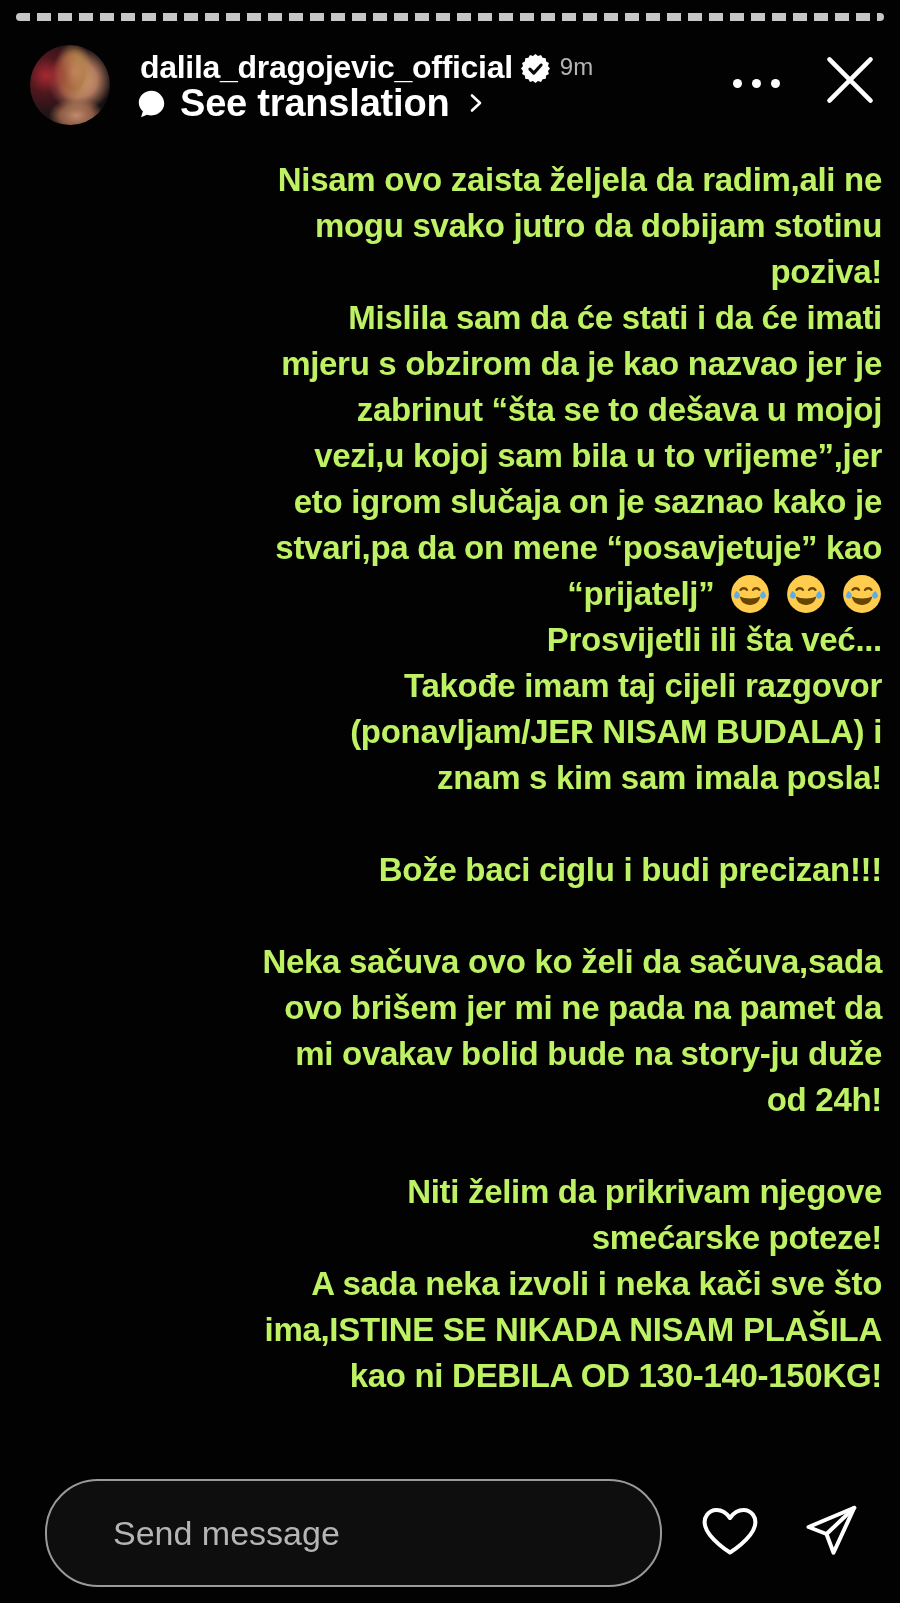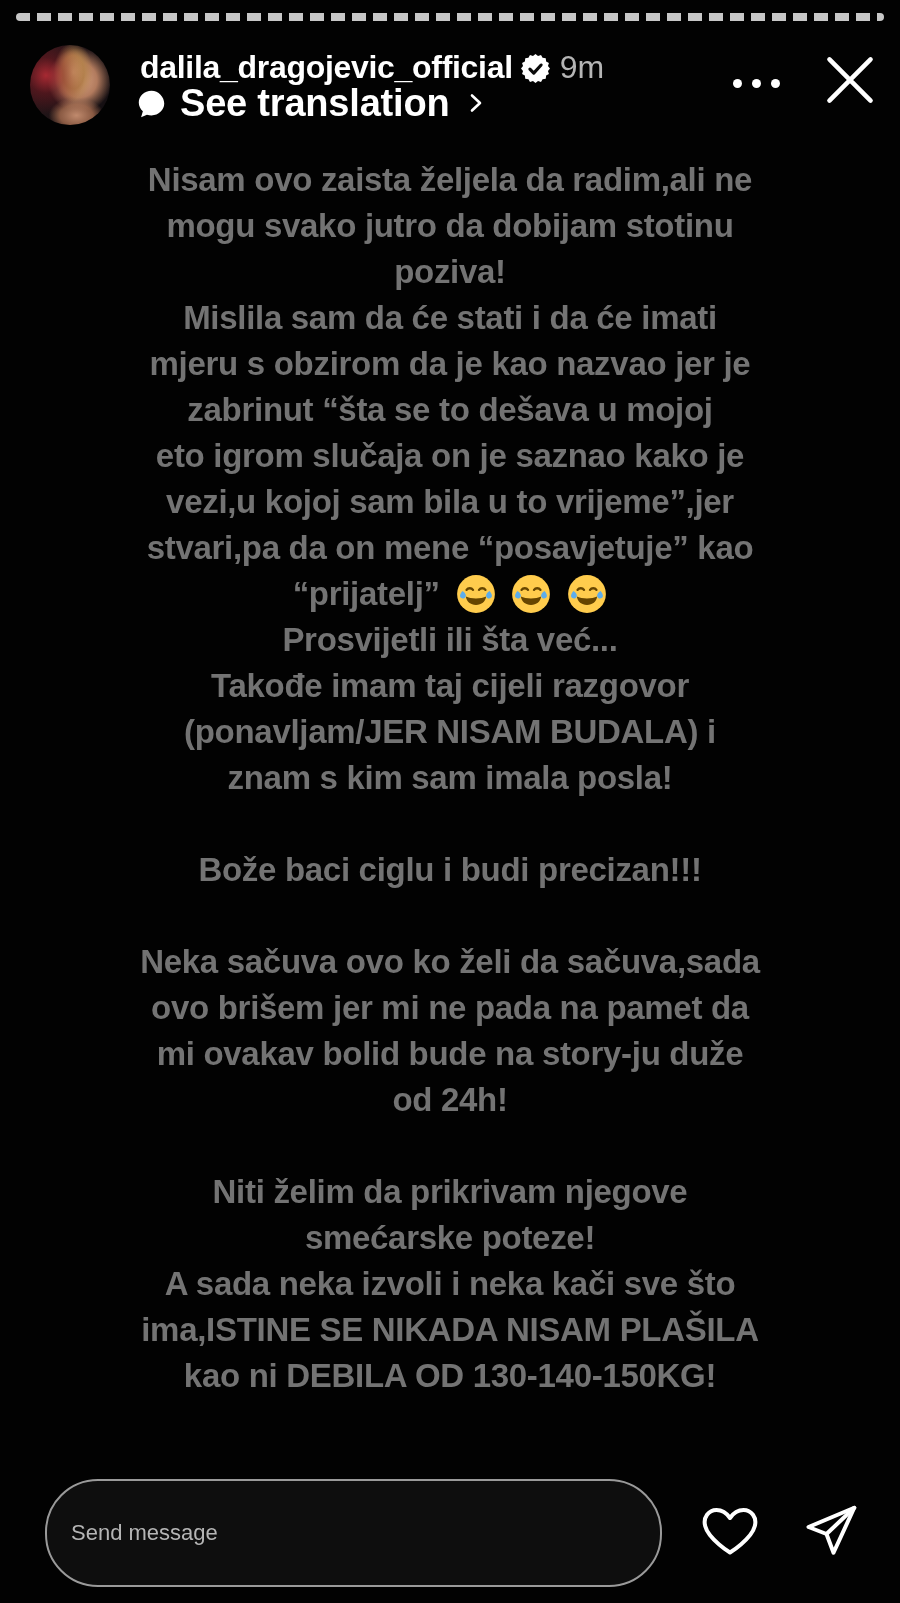--- a/index.html
+++ b/index.html
@@ -15,39 +15,39 @@
   .avatar{position:absolute;left:30px;top:45px;width:80px;height:80px;border-radius:50%;overflow:hidden;
     background:
       radial-gradient(circle at 20% 38%, rgba(190,45,55,.85) 0%, rgba(130,25,35,.45) 22%, rgba(60,15,20,0) 48%),
       radial-gradient(ellipse 34% 52% at 54% 34%, #d2a56b 0%, #b4824d 40%, rgba(90,60,30,0) 72%),
       radial-gradient(circle at 62% 44%, #d9a584 0%, #b27b5e 26%, rgba(120,80,60,0) 48%),
       radial-gradient(ellipse 46% 30% at 58% 88%, #c08a6d 0%, #8a5a43 45%, rgba(80,50,40,0) 75%),
       linear-gradient(120deg,#2b171a 0%,#1d1316 55%,#110d10 100%);}
   .user-row{position:absolute;left:140px;top:47px;height:40px;display:flex;align-items:center;gap:8px;}
   .username{color:#ffffff;font-size:32px;font-weight:600;letter-spacing:-.3px;}
   .badge{width:29px;height:29px;flex:0 0 auto;margin-top:2px;}
-  .timestamp{color:#b5b5b5;font-size:32px;font-weight:400;margin-left:2px;}
+  .timestamp{color:#b5b5b5;font-size:24px;font-weight:400;margin-left:2px;}
   .translate-row{position:absolute;left:136px;top:84px;height:38px;display:flex;align-items:center;gap:13px;cursor:pointer;}
   .bubble{width:31px;height:31px;}
   .translate-label{color:#fff;font-size:38px;font-weight:600;letter-spacing:-.2px;}
   .chev{width:24px;height:24px;margin-left:2px;}
   .dots{position:absolute;left:733px;top:77px;width:50px;height:12px;display:flex;gap:10px;align-items:center;cursor:pointer;}
   .dots i{width:9px;height:9px;border-radius:50%;background:#fff;}
   .close{position:absolute;left:821px;top:51px;width:58px;height:58px;cursor:pointer;}
 
   
   .caption{position:absolute;left:18px;right:18px;top:157px;z-index:3;text-align:center;}
-  .cl{height:46px;line-height:46px;color:#737373;font-size:33px;font-weight:700;letter-spacing:-.3px;white-space:nowrap;}
+  .cl{height:46px;line-height:46px;color:#bef264;font-size:33px;font-weight:700;letter-spacing:-.3px;white-space:nowrap;text-align:right;}
   .emoji{width:40px;height:40px;vertical-align:-9px;margin-left:7px;}
 
   
   .pill{position:absolute;left:45px;top:1479px;width:613px;height:104px;border:2px solid #9a9a9a;
         border-radius:53px;background:rgba(255,255,255,.05);z-index:2;display:flex;align-items:center;}
-  .pill input{background:transparent;border:none;outline:none;margin-left:22px;width:520px;
-        color:#c4c4c4;font-size:22px;font-family:"Liberation Sans","DejaVu Sans",sans-serif;}
+  .pill input{background:transparent;border:none;outline:none;margin-left:64px;width:520px;
+        color:#c4c4c4;font-size:34px;font-family:"Liberation Sans","DejaVu Sans",sans-serif;}
   .pill input::placeholder{color:#b5b5b5;opacity:1;}
   .like{position:absolute;left:699px;top:1501px;width:62px;height:60px;z-index:4;cursor:pointer;}
   .share{position:absolute;left:801px;top:1501px;width:60px;height:60px;z-index:4;cursor:pointer;}
 </style>
 </head>
 <body>
 
 <div class="stage">
 
   <div class="progress"></div>
@@ -83,22 +83,22 @@
     <path d="M3.5 3.5l17 17M20.5 3.5l-17 17" stroke="#ffffff" stroke-width="1.9" stroke-linecap="round"></path>
   </svg>
 
   <div class="caption">
     <div class="cl">Nisam ovo zaista željela da radim,ali ne</div>
     <div class="cl">mogu svako jutro da dobijam stotinu</div>
     <div class="cl">poziva!</div>
     <div class="cl">Mislila sam da će stati i da će imati</div>
     <div class="cl">mjeru s obzirom da je kao nazvao jer je</div>
     <div class="cl">zabrinut “šta se to dešava u mojoj</div>
+    <div class="cl">vezi,u kojoj sam bila u to vrijeme”,jer</div>
     <div class="cl">eto igrom slučaja on je saznao kako je</div>
-    <div class="cl">vezi,u kojoj sam bila u to vrijeme”,jer</div>
     <div class="cl">stvari,pa da on mene “posavjetuje” kao</div>
     <div class="cl">
       <span>“prijatelj”</span>
       <svg class="emoji" viewBox="0 0 36 36">
         <circle cx="18" cy="18" r="17" fill="#ffcc4d"></circle>
         <path d="M8.8 20.2c2.4 1.1 5.6 1.8 9.2 1.8s6.8-.7 9.2-1.8c-.8 4.6-4.2 7.6-9.2 7.6s-8.4-3-9.2-7.6z" fill="#664500"></path>
         <path d="M9.5 14.3c1.4-2 4.4-2 5.8 0M20.7 14.3c1.4-2 4.4-2 5.8 0" stroke="#664500" stroke-width="2.1" fill="none" stroke-linecap="round"></path>
         <path d="M5.8 15.2c-2.1 2.7-2.9 4.8-1.3 6.2 1.5 1.3 3.7.6 4.3-1.2.5-1.6-.6-3.5-3-5z" fill="#5dadec"></path>
         <path d="M30.2 15.2c2.1 2.7 2.9 4.8 1.3 6.2-1.5 1.3-3.7.6-4.3-1.2-.5-1.6.6-3.5 3-5z" fill="#5dadec"></path>
       </svg>

